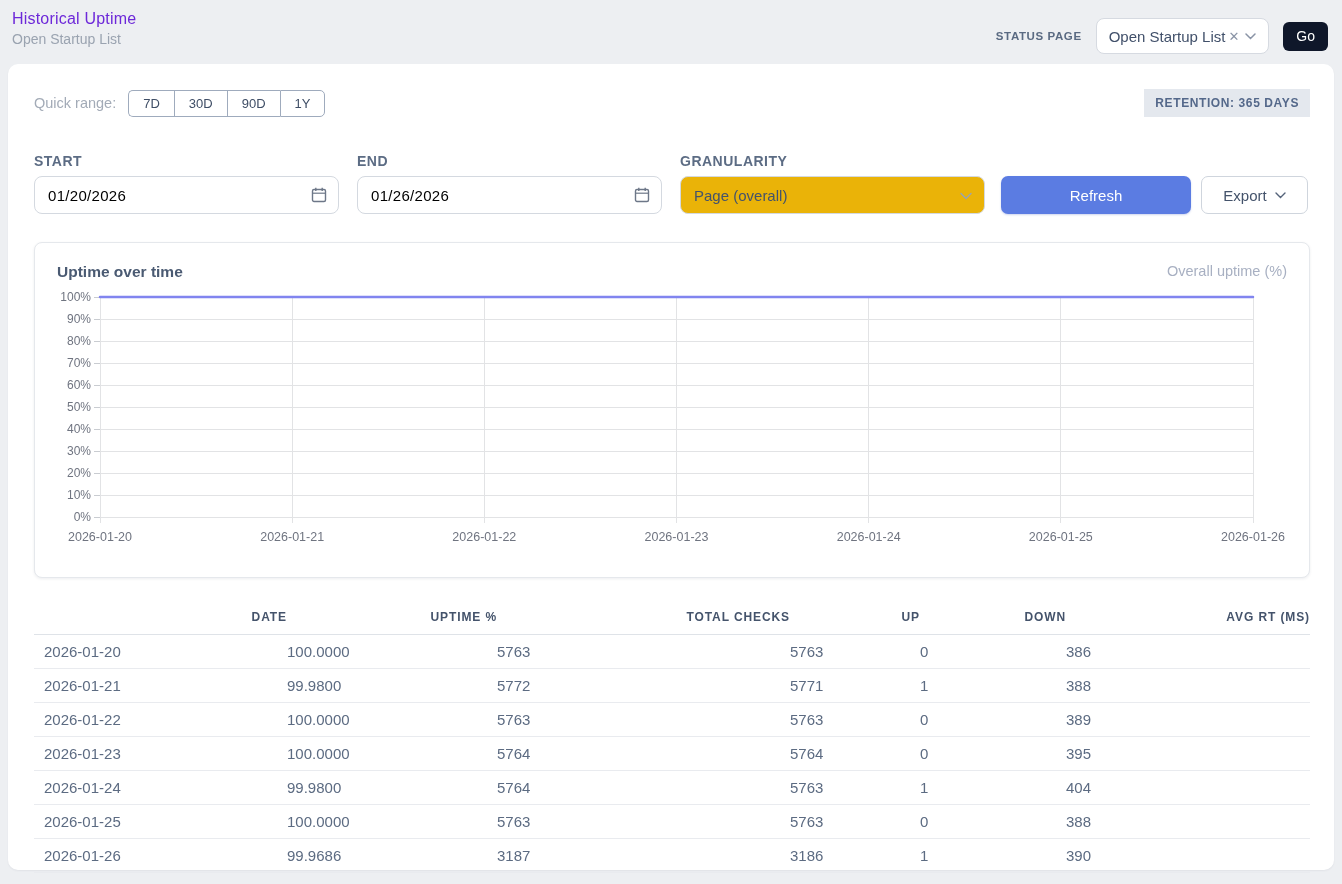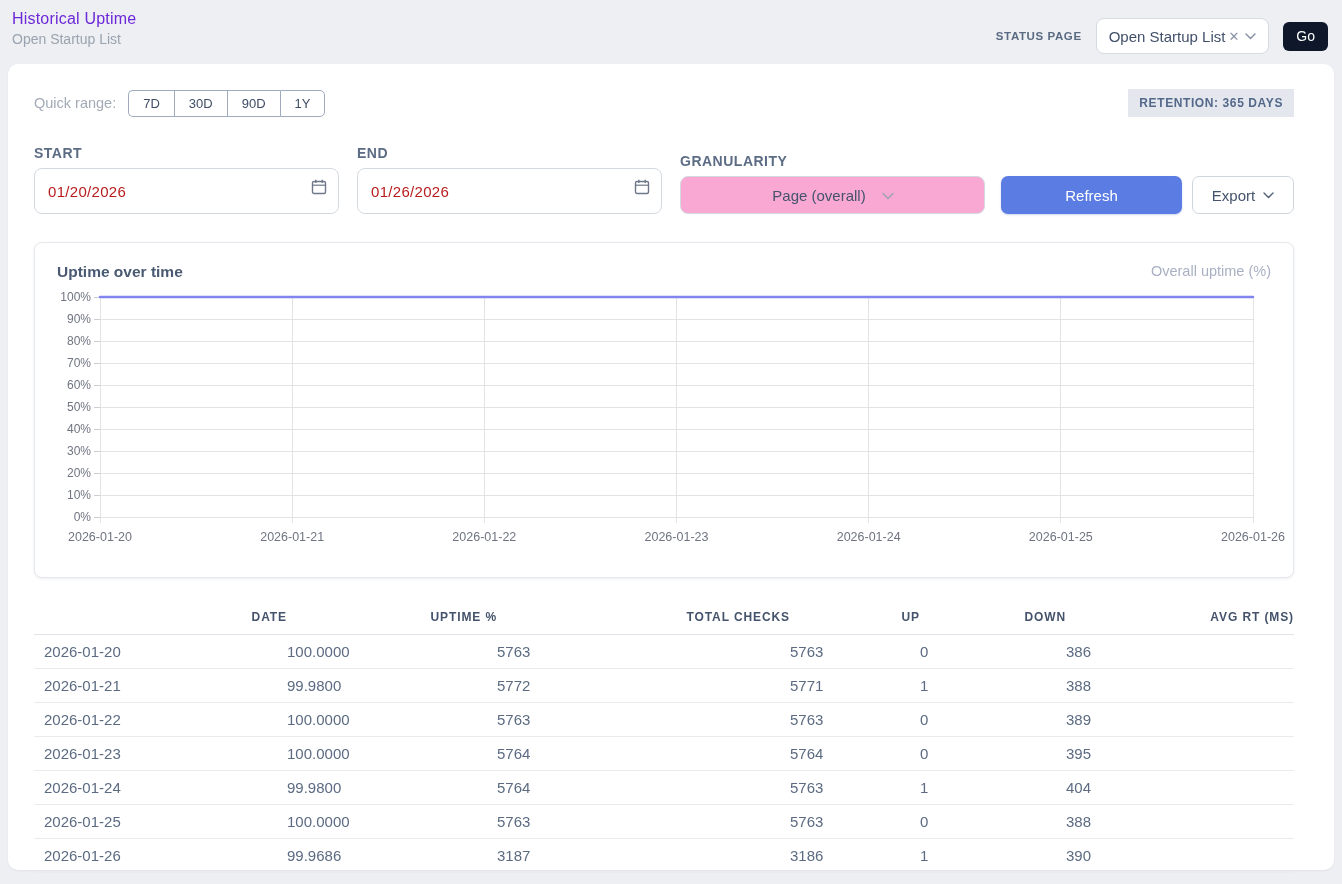--- a/index.html
+++ b/index.html
@@ -32,21 +32,21 @@
   .chevron { display: inline-block; width: 11px; height: 7px; }
   .chevron svg { display: block; }
   .go-btn {
     background: #0f172a; color: #fff; border: none; border-radius: 6px;
     font-size: 14px; font-family: inherit; padding: 6px 13px; height: 29px; cursor: pointer;
   }
 
   
   .main-panel {
     background: #fff; border-radius: 10px; margin: 0 8px;
-    height: 806px; padding: 25px 40px 0 26px;
+    height: 806px; padding: 25px 24px 0 26px;
     box-shadow: 0 1px 2px rgba(30,40,60,0.06);
   }
 
   
   .quickrange-row { display: flex; align-items: center; justify-content: space-between; }
   .quickrange-left { display: flex; align-items: center; gap: 12px; }
   .quickrange-label { font-size: 14.5px; color: #a3abb7; }
   .range-group { display: flex; align-items: center; }
   .range-btn {
     background: #fff; border: 1px solid #9fabbd; border-right-width: 0;
@@ -62,30 +62,30 @@
 
   
   .filter-row { display: flex; align-items: flex-end; margin-top: 22px; }
   .field { display: flex; flex-direction: column; }
   .field-label {
     font-size: 14px; font-weight: 600; color: #5c6c84; letter-spacing: 0.5px;
     margin-bottom: 7px;
   }
   .input-wrap { position: relative; }
   .date-input {
-    width: 305px; height: 46px; border: 1px solid #d4d9e0; border-radius: 8px;
-    font-size: 15px; font-family: inherit; color: #b91c1c; padding: 0 40px 0 13px;
+    width: 305px; height: 38px; border: 1px solid #d4d9e0; border-radius: 8px;
+    font-size: 15px; font-family: inherit; color: #000000; padding: 0 40px 0 13px;
     letter-spacing: 0.3px; background: #fff;
   }
   .cal-icon {
     position: absolute; right: 12px; top: 11px; width: 16px; height: 16px; cursor: pointer;
   }
   .select-box {
     width: 305px; height: 38px; border: 1px solid #d4d9e0; border-radius: 8px;
-    background: #f9a8d4; display: flex; align-items: center; justify-content: center;
+    background: #eab308; display: flex; align-items: center; justify-content: space-between;
     padding: 0 13px; cursor: pointer; gap: 16px;
   }
   .select-box .value { font-size: 15px; color: #44536b; }
   .refresh-btn {
     width: 190px; height: 38px; background: #5b7ce2; color: #fff; border: none;
     border-radius: 7px; font-size: 15px; font-family: inherit; cursor: pointer;
     box-shadow: 0 1px 2px rgba(60,90,190,0.25);
     margin-top: 37px;
   }
   .export-btn {

